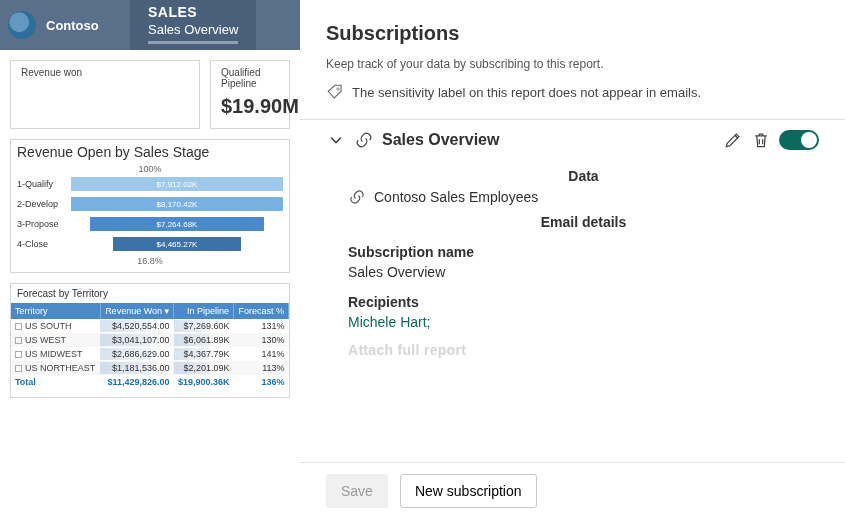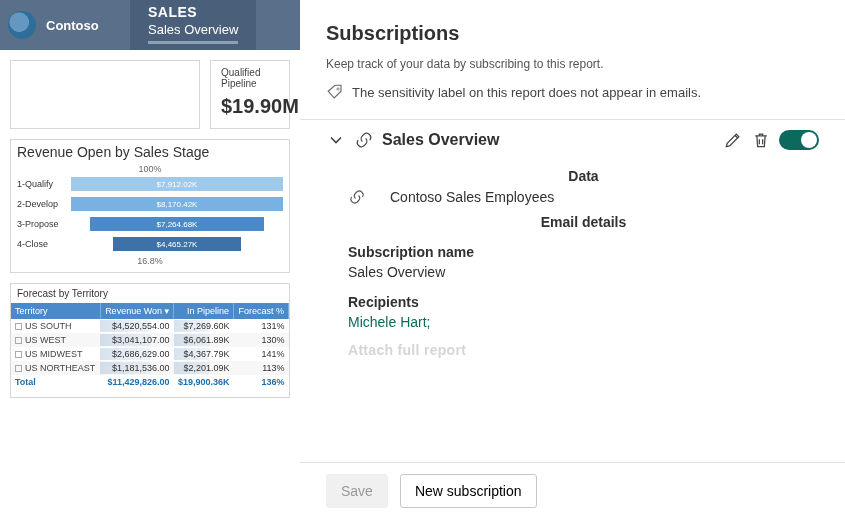--- a/index.html
+++ b/index.html
@@ -55,21 +55,21 @@
 
   .section-head { display:flex; align-items:center; gap:8px; font-size:16px; font-weight:600; }
   .section-head .chev { cursor:pointer;}
   .section-head .spacer { flex:1;}
   .icon-btn { width:20px; height:20px; cursor:pointer; stroke:#444; fill:none;}
   .toggle { width:40px; height:20px; border-radius:10px; background:#0b6a5d; position:relative; cursor:pointer;}
   .toggle::after { content:""; position:absolute; right:2px; top:2px; width:16px; height:16px; border-radius:50%; background:#fff;}
 
   .section-body { padding:12px 0 0 22px; font-size:14px;}
   .sect-label { font-weight:600; margin:6px 0 4px 0;text-align:center;}
-  .data-row { display:flex; align-items:center; gap:24px; margin-bottom:8px;}
+  .data-row { display:flex; align-items:center; gap:8px; margin-bottom:8px;}
   .data-row svg { width:18px; height:18px; stroke:#555; fill:none;}
   .sub-label { font-weight:600; margin-top:14px;}
   .sub-value { margin:4px 0 0 0;}
   .recipients { color:#0b6a5d; margin-top:4px;}
   .cutoff { color:#888; margin-top:12px;}
 
   .footer { position:absolute; bottom:0; left:0; right:0; height:56px; border-top:1px solid #e1e1e1; background:#fff; display:flex; align-items:center; gap:12px; padding:0 26px;}
   .btn { padding:8px 14px; border:1px solid #c8c8c8; border-radius:3px; background:#fff; font-size:14px; cursor:pointer;}
   .btn.disabled { background:#f0f0f0; color:#999; border-color:#eee; cursor:default;}
 
@@ -85,20 +85,21 @@
   </div>
   <div class="nav-block">
     <div class="nav-title">SALES</div>
     <div class="nav-sub">Sales Overview</div>
   </div>
 </div>
 
 <div class="report-area">
   <div class="kpi-row">
     <div class="kpi-card">
+      <div class="kpi-label">Revenue won</div>
     </div>
     <div class="kpi-card">
       <div class="kpi-label">Qualified Pipeline</div>
       <div class="kpi-value">$19.90M</div>
     </div>
   </div>
 
   <div class="chart-card">
     <div class="chart-title">Revenue Open by Sales Stage</div>
     <div class="gauge-top">100%</div>

